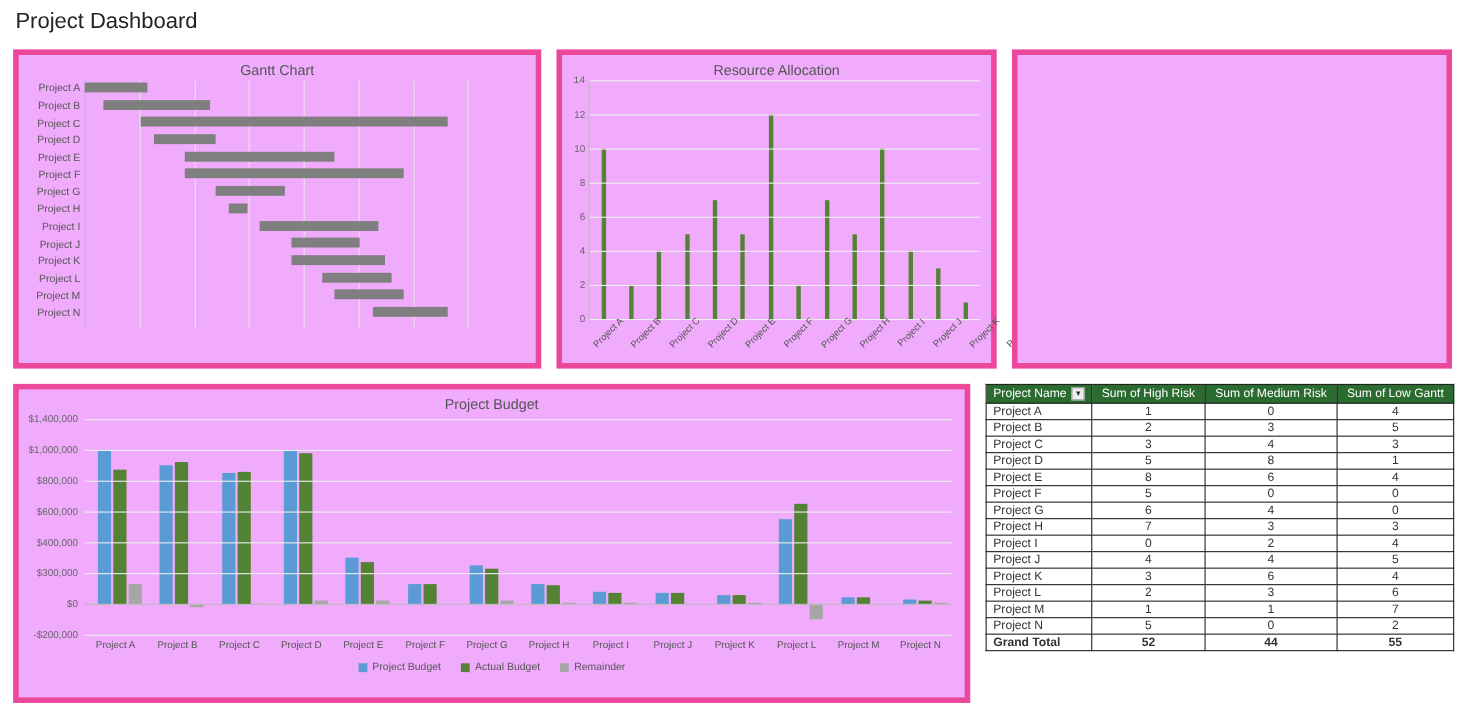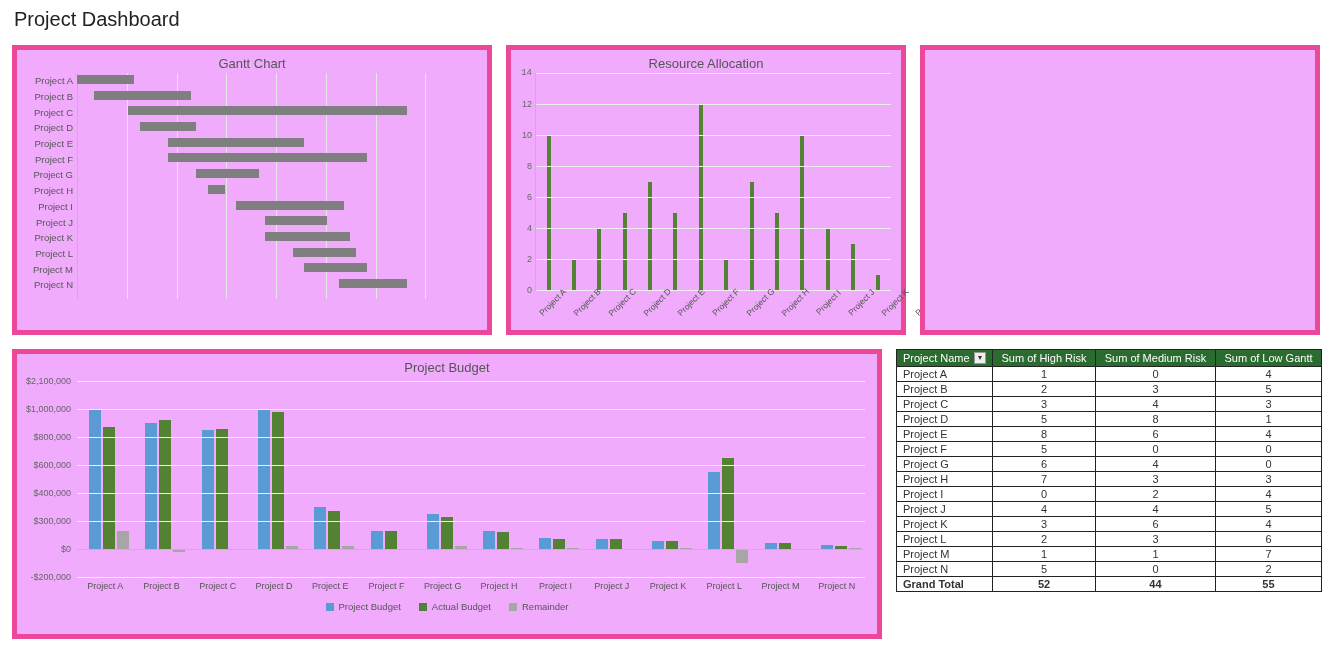--- a/index.html
+++ b/index.html
@@ -381,21 +381,21 @@
         <div class="bud-ylab" style="top: 71.4286%;">$300,000</div>
         <div class="bud-grid" style="top: 57.1429%;"></div>
         <div class="bud-ylab" style="top: 57.1429%;">$400,000</div>
         <div class="bud-grid" style="top: 42.8571%;"></div>
         <div class="bud-ylab" style="top: 42.8571%;">$600,000</div>
         <div class="bud-grid" style="top: 28.5714%;"></div>
         <div class="bud-ylab" style="top: 28.5714%;">$800,000</div>
         <div class="bud-grid" style="top: 14.2857%;"></div>
         <div class="bud-ylab" style="top: 14.2857%;">$1,000,000</div>
         <div class="bud-grid" style="top: 0%;"></div>
-        <div class="bud-ylab" style="top: 0%;">$2,100,000</div>
+        <div class="bud-ylab" style="top: 0%;">$1,400,000</div>
       </div>
     <div class="bud-x" id="bud-x">
         <div class="bud-xl">Project A</div>
         <div class="bud-xl">Project B</div>
         <div class="bud-xl">Project C</div>
         <div class="bud-xl">Project D</div>
         <div class="bud-xl">Project E</div>
         <div class="bud-xl">Project F</div>
         <div class="bud-xl">Project G</div>
         <div class="bud-xl">Project H</div>

